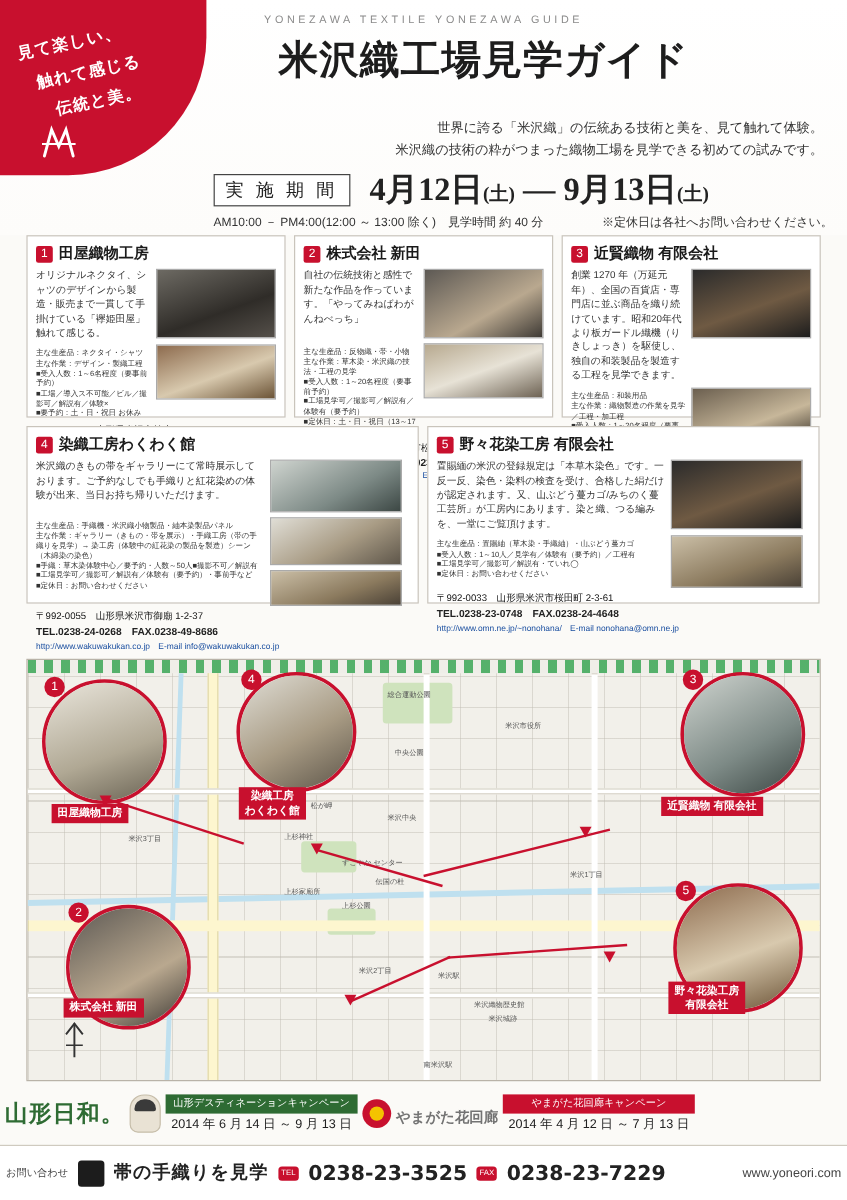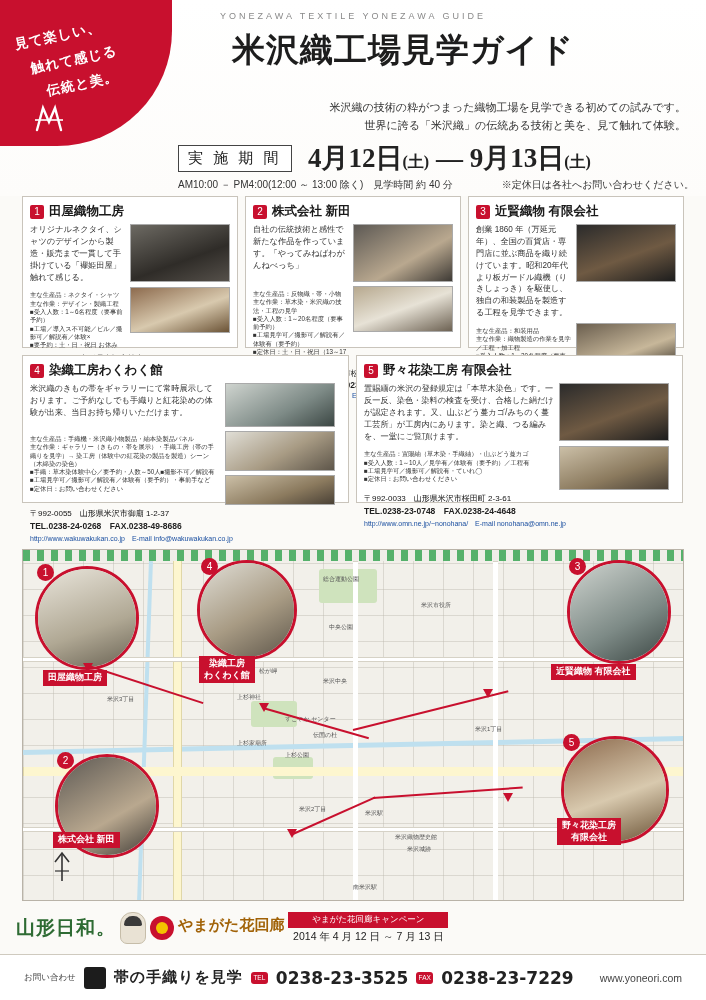--- a/index.html
+++ b/index.html
@@ -223,41 +223,41 @@
     text-align:center;
     white-space:nowrap;
     z-index:5;
   }
   .leader { position:absolute; background:#c8102e; height:2px; transform-origin:0 50%; z-index:4;}
   .pin { position:absolute; width:0;height:0; border-left:5px solid transparent;border-right:5px solid transparent;border-top:9px solid #c8102e; z-index:4;}
   .compass { position:absolute; left:28px; bottom:14px; font-size:18px; color:#333; }
 
   
   .camp {
-    position:absolute; left:16px; top:908px; width:662px; height:40px;
+    position:absolute; left:4px; top:908px; width:662px; height:40px;
     display:flex; align-items:center; gap:4px;
   }
   .yamagata { font-size:19px; color:#2e6b33; font-weight:bold; letter-spacing:1px; }
   .kokeshi { width:26px; height:32px; background:#e9e2d4; border-radius:12px 12px 7px 7px; border:1px solid #c6bda9; position:relative;}
   .kokeshi:after{content:"";position:absolute;left:3px;top:3px;width:18px;height:10px;background:#3a3a3a;border-radius:9px 9px 2px 2px;}
   .campbox { width:160px; }
   .camptag {
     background:#2e6b33; color:#fff; font-size:8.5px; text-align:center; padding:2px 0;
   }
   .camptag.red { background:#c8102e; }
   .campdate { font-size:10.5px; text-align:center; padding-top:2px; }
-  .hanagasa { display:flex; align-items:flex-start; gap:4px; font-size:15px; color:#a16207; font-weight:bold;}
+  .hanagasa { display:flex; align-items:flex-end; gap:4px; font-size:12px; color:#737373; font-weight:bold;}
   .hg-circle{width:24px;height:24px;border-radius:50%;background:#c8102e;position:relative;}
   .hg-circle:after{content:"";position:absolute;left:6px;top:6px;width:12px;height:12px;border-radius:50%;background:#f4c300;}
 
   
   .footer {
     position:absolute; left:0; top:954px; width:706px; height:46px;
     border-top:1px solid #cfcabf;
-    display:flex; align-items:center; padding:0 24px; gap:8px;
+    display:flex; align-items:center; padding:0 5px; gap:8px;
     background:#fff;
   }
   .inq { font-size:8.5px; color:#444; }
   .orgmark { width:22px; height:22px; background:#1c1c1c; border-radius:3px; }
   .orgname { font-size:15px; font-weight:bold; letter-spacing:1px; }
   .telpill {
     width:17px;height:12px;border-radius:3px;background:#c8102e;color:#fff;
     font-size:6.5px;line-height:12px;text-align:center;
   }
   .bigtel { font-size:17px; font-weight:bold; letter-spacing:0px; font-family:"DejaVu Sans", sans-serif;}
@@ -277,22 +277,22 @@
     <div class="rc-text rc-l3">伝統と美。</div>
     <div class="rc-mark">
       <svg width="40" height="38" viewBox="0 0 40 38" aria-hidden="true">
         <path d="M8 30 L14 8 L20 22 L26 8 L32 30" stroke="#fff" stroke-width="2.4" fill="none" stroke-linecap="round"></path>
         <path d="M6 20 H34" stroke="#fff" stroke-width="1.6"></path>
       </svg>
     </div>
 
     <div class="title-main">米沢織工場見学ガイド</div>
     <div class="title-sub">
+      <div>世界に誇る「米沢織」の伝統ある技術と美を、見て触れて体験。</div>
       <div>米沢織の技術の粋がつまった織物工場を見学できる初めての試みです。</div>
-      <div>世界に誇る「米沢織」の伝統ある技術と美を、見て触れて体験。</div>
     </div>
 
     <div class="period-band">
       <span class="period-tag">実 施 期 間</span>
       <span class="period-dates">
         <span>4月12日</span><span class="sm">(土)</span>
         <span>—</span>
         <span>9月13日</span><span class="sm">(土)</span>
       </span>
       <div class="period-note">
@@ -350,21 +350,21 @@
         <div class="tel">TEL.0238-23-7717  FAX.0238-23-7727</div>
         <div class="url">http://www.3.omn.ne.jp/~nitta/　E-mail nitta@ms3.omn.ne.jp</div>
       </div>
 
       <div class="card c3">
         <div class="card-head">
           <span class="num">3</span>
           <span class="cname">近賢織物 有限会社</span>
         </div>
         <div class="card-body">
-          <div class="blurb">創業 1860 年（万延元年）、全国の百貨店・専門店に並ぶ商品を織り続けています。昭和20年代より板ガードル織機（りきしょっき）を駆使し、独自の和装製品を製造する工程を見学できます。</div>
+          <div class="blurb">創業 1270 年（万延元年）、全国の百貨店・専門店に並ぶ商品を織り続けています。昭和20年代より板ガードル織機（りきしょっき）を駆使し、独自の和装製品を製造する工程を見学できます。</div>
           <div class="photo ph-f" style="width:100px;height:58px;"></div>
         </div>
         <div style="display:flex;gap:5px;margin-top:4px;">
           <div class="spec" style="width:100px;white-space:pre-line;">主な生産品：和装用品
 主な作業：織物製造の作業を見学／工程・加工程
 ■受入人数：1～20名程度（要事前予約）
 ■工場見学可／撮影可／解説有／体験無</div>
           <div class="photo ph-i" style="width:100px;height:46px;"></div>
         </div>
         <div class="addr">〒992-0038　山形県米沢市城南 3-1-48</div>
@@ -514,20 +514,24 @@
     <div class="bcap" style="left:534px;top:268px;white-space:pre-line;">野々花染工房
 有限会社</div>
   </div>
 
   <div class="camp">
     <span class="yamagata">
       <span>山形日和。</span>
     </span>
     <span class="kokeshi"></span>
 
+    <div class="campbox">
+      <div class="camptag">山形デスティネーションキャンペーン</div>
+      <div class="campdate">2014 年 6 月 14 日 ～ 9 月 13 日</div>
+    </div>
 
     <div class="hanagasa">
       <span class="hg-circle"></span>
       <span>やまがた花回廊</span>
     </div>
 
     <div class="campbox">
       <div class="camptag red">やまがた花回廊キャンペーン</div>
       <div class="campdate">2014 年 4 月 12 日 ～ 7 月 13 日</div>
     </div>

